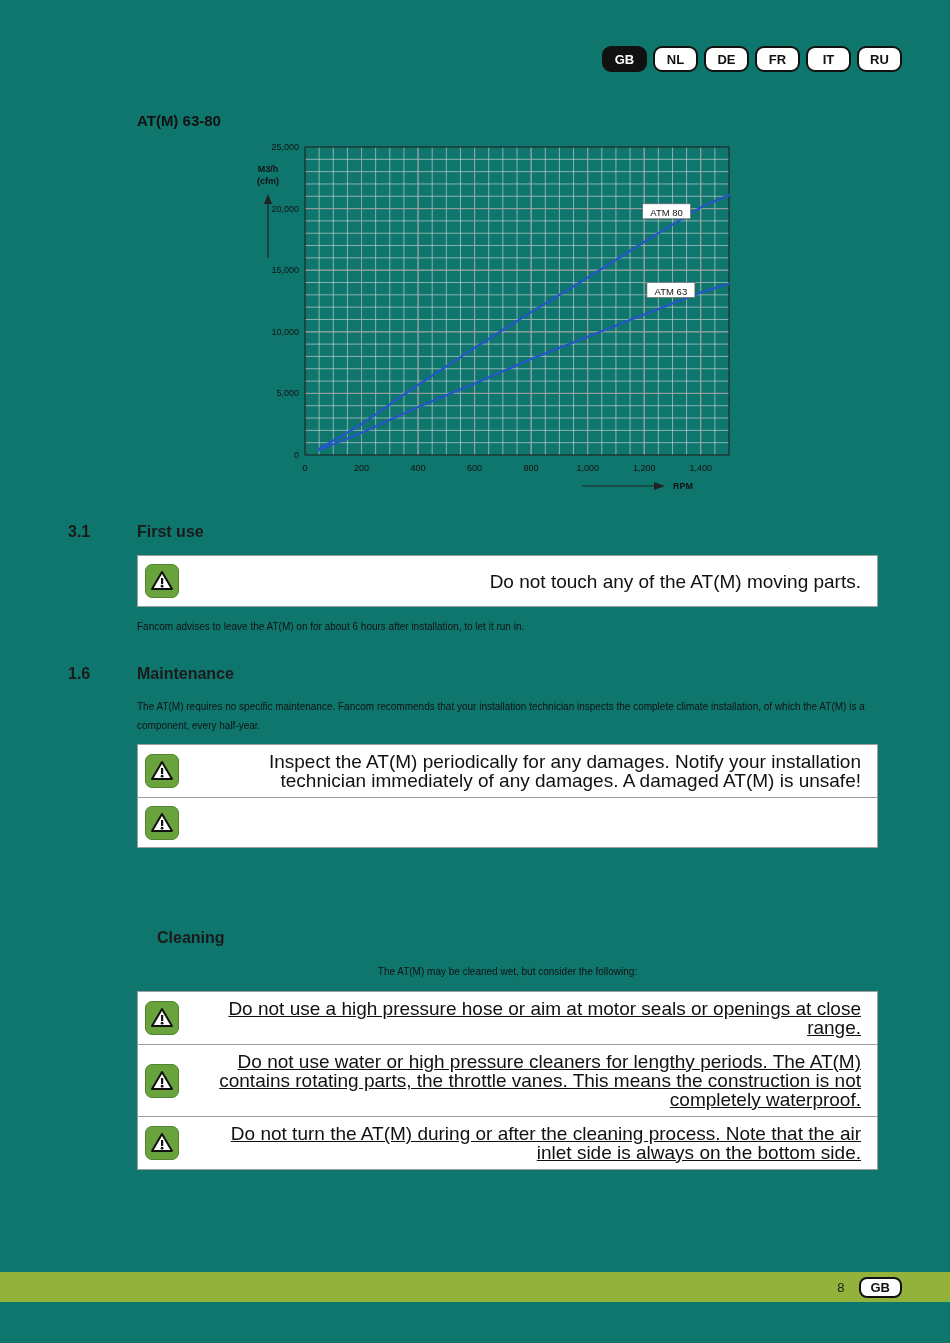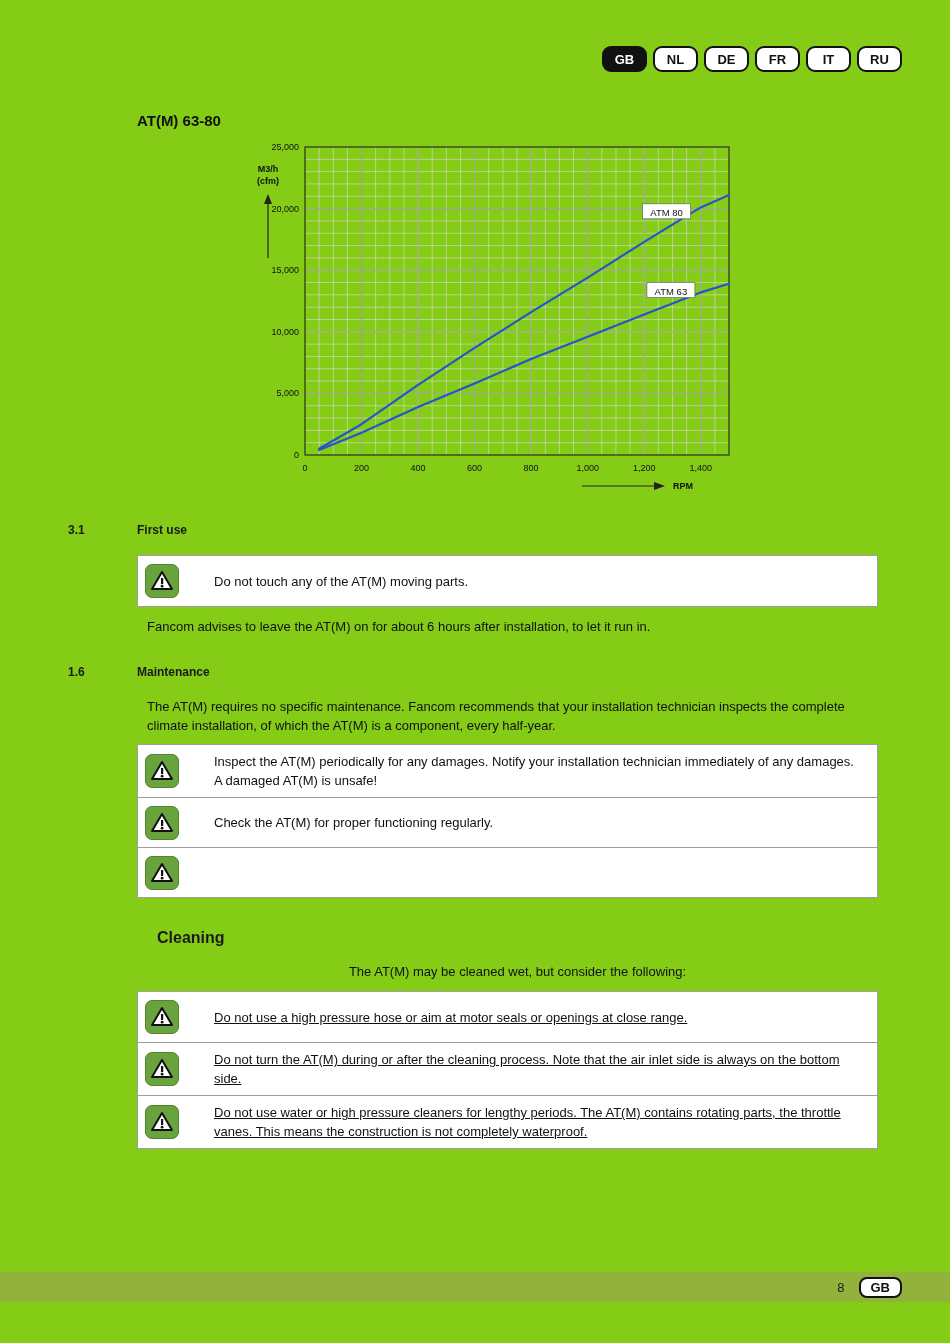--- a/index.html
+++ b/index.html
@@ -1,48 +1,48 @@
 <!DOCTYPE html>
 <html style="--accent-green: #92b23c; --icon-green: #68a33d; --line-blue: #2456c8; --pill-black: #111111;"><head>
 <meta charset="utf-8">
 <style>
   *{box-sizing:border-box;}
   html,body{margin:0;padding:0;}
   body{width:950px;height:1343px;background:#ffffff;font-family:"Liberation Sans",sans-serif;color:#111;}
-  .page{position:relative;width:950px;height:1343px;background:#84cc16;overflow:hidden;}
+  .page{position:relative;width:950px;height:1343px;background:#0f766e;overflow:hidden;}
 
   
   .lang-bar{position:absolute;top:46px;right:48px;display:flex;gap:6px;}
   .pill{min-width:45px;height:26px;border:2px solid #111;border-radius:9px;background:#fff;
         display:flex;align-items:center;justify-content:center;
         font-size:13px;font-weight:bold;color:#111;}
   .pill.active{background:#111;color:#fff;}
 
   
   .doc-heading{position:absolute;top:112px;left:137px;font-size:15px;font-weight:bold;color:#111;}
   #chart-svg{position:absolute;top:140px;left:237px;}
   #chart-svg text{font-family:"Liberation Sans",sans-serif;}
   .tick{font-size:9px;fill:#111;}
   .axlab{font-size:9px;fill:#111;font-weight:bold;}
   .ann{font-size:9.5px;fill:#111;}
 
   
-  .sec-head{position:absolute;left:68px;display:flex;font-size:12px;font-weight:bold;color:#1a1a1a;}
+  .sec-head{position:absolute;left:68px;display:flex;font-size:16px;font-weight:bold;color:#1a1a1a;}
   .sec-num{width:69px;flex:0 0 69px;}
   .subhead{position:absolute;left:137px;font-size:16px;font-weight:bold;color:#1a1a1a;}
-  .para{position:absolute;left:147px;width:741px;font-size:13px;line-height:19px;color:#111;}
+  .para{position:absolute;left:137px;width:741px;font-size:10px;line-height:19px;color:#111;}
 
   
   .warn-group{position:absolute;left:137px;width:741px;border:1px solid #9e9e9e;background:#fff;}
   .warn-row{display:flex;align-items:center;min-height:50px;padding:7px 16px 7px 0;}
   .warn-row + .warn-row{border-top:1px solid #9e9e9e;}
   .warn-icon-cell{flex:0 0 76px;width:76px;display:flex;align-items:center;padding-left:7px;}
   .warn-icon{width:34px;height:34px;background:var(--icon-green,#68a33d);border:1px solid #54832e;
              border-radius:7px;display:flex;align-items:center;justify-content:center;}
-  .warn-text{flex:1;font-size:13px;line-height:19px;color:#111;}
+  .warn-text{flex:1;font-size:19px;line-height:19px;color:#111;text-align:right;}
 
   
   .footer{position:absolute;left:0;top:1272px;width:950px;height:30px;background:var(--accent-green,#92b23c);
           display:flex;align-items:center;justify-content:flex-end;gap:14px;padding-right:48px;}
   .page-num{font-size:13px;color:#222;}
   .footer-badge{background:#fff;border:2px solid #111;border-radius:8px;padding:1px 10px;
                 font-size:13px;font-weight:bold;color:#111;}
 </style>
 </head>
 <body>
@@ -199,32 +199,20 @@
     <div class="warn-row">
       <div class="warn-icon-cell">
         <span class="warn-icon">
           <svg viewBox="0 0 24 24" width="24" height="24">
             <path d="M12 3 L22 20 L2 20 Z" fill="#fff" stroke="#111" stroke-width="2" stroke-linejoin="round"></path>
             <rect x="11" y="9" width="2.2" height="6" fill="#111"></rect>
             <circle cx="12.1" cy="17.2" r="1.4" fill="#111"></circle>
           </svg>
         </span>
       </div>
-      <div class="warn-text">Check the AT(M) for proper functioning regularly.</div>
-    </div>
-    <div class="warn-row">
-      <div class="warn-icon-cell">
-        <span class="warn-icon">
-          <svg viewBox="0 0 24 24" width="24" height="24">
-            <path d="M12 3 L22 20 L2 20 Z" fill="#fff" stroke="#111" stroke-width="2" stroke-linejoin="round"></path>
-            <rect x="11" y="9" width="2.2" height="6" fill="#111"></rect>
-            <circle cx="12.1" cy="17.2" r="1.4" fill="#111"></circle>
-          </svg>
-        </span>
-      </div>
     </div>
   </div>
 
   <div class="subhead" style="top:929px;margin-left:20px;">Cleaning</div>
   <div class="para" style="top:962px;text-align:center;">The AT(M) may be cleaned wet, but consider the following:</div>
 
   <div class="warn-group" style="top:991px;text-decoration:underline;">
     <div class="warn-row">
       <div class="warn-icon-cell">
         <span class="warn-icon">
@@ -240,33 +228,33 @@
     <div class="warn-row">
       <div class="warn-icon-cell">
         <span class="warn-icon">
           <svg viewBox="0 0 24 24" width="24" height="24">
             <path d="M12 3 L22 20 L2 20 Z" fill="#fff" stroke="#111" stroke-width="2" stroke-linejoin="round"></path>
             <rect x="11" y="9" width="2.2" height="6" fill="#111"></rect>
             <circle cx="12.1" cy="17.2" r="1.4" fill="#111"></circle>
           </svg>
         </span>
       </div>
+      <div class="warn-text">Do not use water or high pressure cleaners for lengthy periods. The AT(M) contains rotating parts, the throttle vanes. This means the construction is not completely waterproof.</div>
+    </div>
+    <div class="warn-row">
+      <div class="warn-icon-cell">
+        <span class="warn-icon">
+          <svg viewBox="0 0 24 24" width="24" height="24">
+            <path d="M12 3 L22 20 L2 20 Z" fill="#fff" stroke="#111" stroke-width="2" stroke-linejoin="round"></path>
+            <rect x="11" y="9" width="2.2" height="6" fill="#111"></rect>
+            <circle cx="12.1" cy="17.2" r="1.4" fill="#111"></circle>
+          </svg>
+        </span>
+      </div>
       <div class="warn-text">Do not turn the AT(M) during or after the cleaning process. Note that the air inlet side is always on the bottom side.</div>
-    </div>
-    <div class="warn-row">
-      <div class="warn-icon-cell">
-        <span class="warn-icon">
-          <svg viewBox="0 0 24 24" width="24" height="24">
-            <path d="M12 3 L22 20 L2 20 Z" fill="#fff" stroke="#111" stroke-width="2" stroke-linejoin="round"></path>
-            <rect x="11" y="9" width="2.2" height="6" fill="#111"></rect>
-            <circle cx="12.1" cy="17.2" r="1.4" fill="#111"></circle>
-          </svg>
-        </span>
-      </div>
-      <div class="warn-text">Do not use water or high pressure cleaners for lengthy periods. The AT(M) contains rotating parts, the throttle vanes. This means the construction is not completely waterproof.</div>
     </div>
   </div>
 
   <div class="footer">
     <span class="page-num">8</span>
     <span class="footer-badge">GB</span>
   </div>
 
 </div>
 

